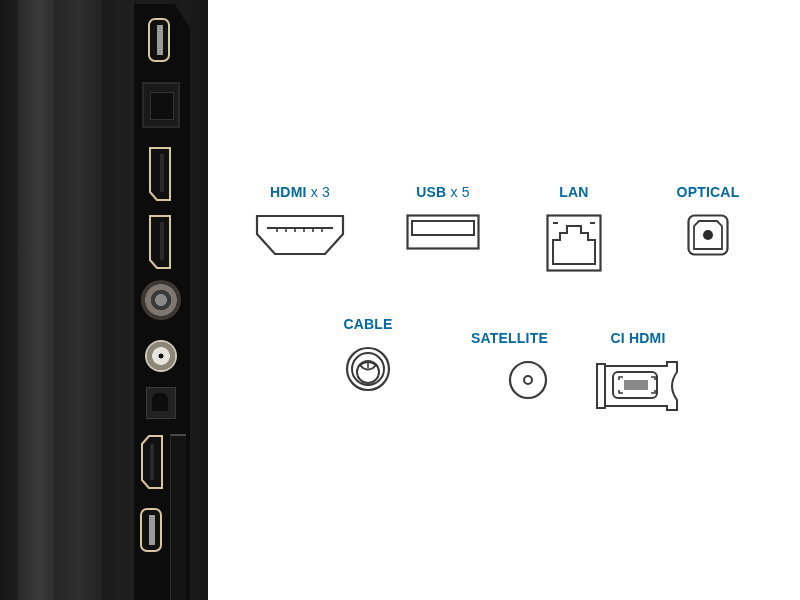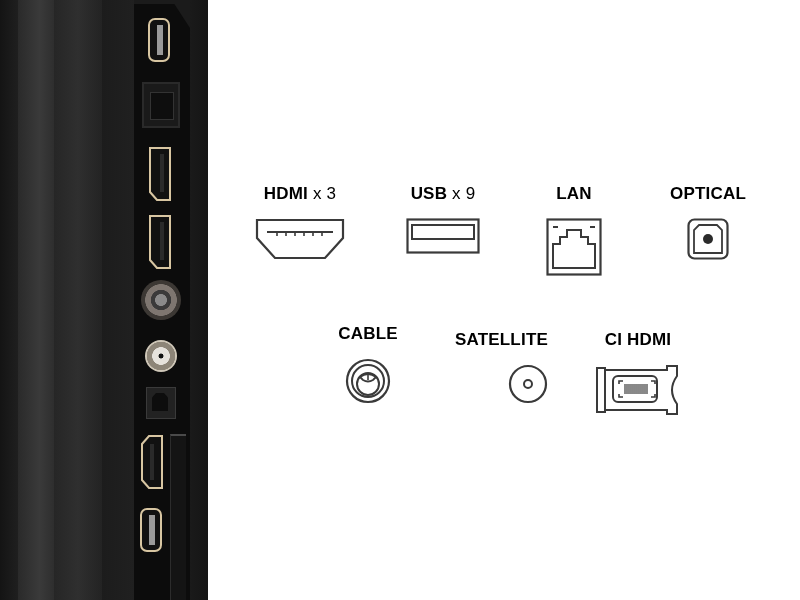--- a/index.html
+++ b/index.html
@@ -22,21 +22,21 @@
   .tv-usb::after { content: ""; position: absolute; left: 7px; top: 5px; width: 6px; height: 30px; background: #9a9a9a; }
   .tv-lan { width: 38px; height: 46px; background: #1a1a1a; border: 2px solid #2a2a2a; }
   .tv-lan::after { content: ""; position: absolute; left: 6px; top: 8px; width: 22px; height: 26px; background: #0e0e0e; border: 1px solid #333; }
   .tv-coax-big { width: 40px; height: 40px; border-radius: 50%; background: radial-gradient(circle,#8a8a8a 0 20%,#3a3a3a 22% 35%,#7e7670 37% 55%,#3c3834 57% 80%,#6a6560 82%); }
   .tv-coax-small { width: 32px; height: 32px; border-radius: 50%; background: radial-gradient(circle,#111 0 10%,#e6e2dc 12% 38%,#8d8578 40% 62%,#cfc7b8 64% 80%,#4e4a44 82%); }
   .tv-optical { width: 30px; height: 32px; background: #222; border: 1px solid #3a3a3a; }
   .tv-optical::after { content: ""; position: absolute; left: 5px; top: 5px; width: 16px; height: 18px; background: #0d0d0d; clip-path: polygon(25% 0,75% 0,100% 25%,100% 100%,0 100%,0 25%); }
 
   
   .item { position: absolute; display: flex; flex-direction: column; align-items: center; }
-  .label { font-family: "Liberation Sans", sans-serif; font-weight: bold; font-size: 17px; color: #000000; letter-spacing: 0.2px; white-space: nowrap; }
+  .label { font-family: "Liberation Sans", sans-serif; font-weight: bold; font-size: 14px; color: #0369a1; letter-spacing: 0.2px; white-space: nowrap; }
   .label .mult { font-weight: normal; }
   .icon { display: block; margin-top: 14px; }
   .icon svg { display: block; }
 </style>
 </head>
 <body>
 
 <div class="tv-panel">
   <div class="tv-strip-a"></div>
   <div class="tv-strip-b"></div>
@@ -86,21 +86,21 @@
         <line x1="58" y1="14" x2="58" y2="18"></line>
           <line x1="67" y1="14" x2="67" y2="18"></line>
       </g>
     </svg>
   </span>
 </div>
 
 <div class="item" style="left:393px;top:184px;width:100px;">
   <div class="label">
     <span>USB</span>
-    <span class="mult">x 9</span>
+    <span class="mult">x 5</span>
   </div>
   <span class="icon">
     <svg width="74" height="36" viewBox="0 0 74 36">
       <rect x="1.5" y="1.5" width="71" height="33" fill="none" stroke="#3a3a3a" stroke-width="2.2"></rect>
       <rect x="6" y="7" width="62" height="14" fill="none" stroke="#3a3a3a" stroke-width="2"></rect>
     </svg>
   </span>
 </div>
 
 <div class="item" style="left:524px;top:184px;width:100px;justify-content:center;">
@@ -123,21 +123,21 @@
   </div>
   <span class="icon">
     <svg width="42" height="42" viewBox="0 0 42 42">
       <rect x="1.5" y="1.5" width="39" height="39" rx="6" fill="none" stroke="#3a3a3a" stroke-width="2.2"></rect>
       <path d="M12 7 H30 L35 12 V35 H7 V12 Z" fill="none" stroke="#3a3a3a" stroke-width="1.8"></path>
       <circle cx="21" cy="21" r="5" fill="#2b2b2b"></circle>
     </svg>
   </span>
 </div>
 
-<div class="item" style="left:318px;top:324px;width:100px;">
+<div class="item" style="left:318px;top:316px;width:100px;">
   <div class="label">
     <span>CABLE</span>
   </div>
   <span class="icon">
     <svg width="46" height="46" viewBox="0 0 46 46">
       <circle cx="23" cy="23" r="21" fill="none" stroke="#3a3a3a" stroke-width="2.2"></circle>
       <circle cx="23" cy="23" r="16" fill="none" stroke="#3a3a3a" stroke-width="2"></circle>
       <circle cx="23" cy="26" r="11" fill="none" stroke="#3a3a3a" stroke-width="2"></circle>
       <path d="M15 19 Q23 13 31 19 L28 22 Q23 25 18 22 Z" fill="none" stroke="#3a3a3a" stroke-width="1.8"></path>
       <line x1="23" y1="17" x2="23" y2="22" stroke="#3a3a3a" stroke-width="1.6"></line>

